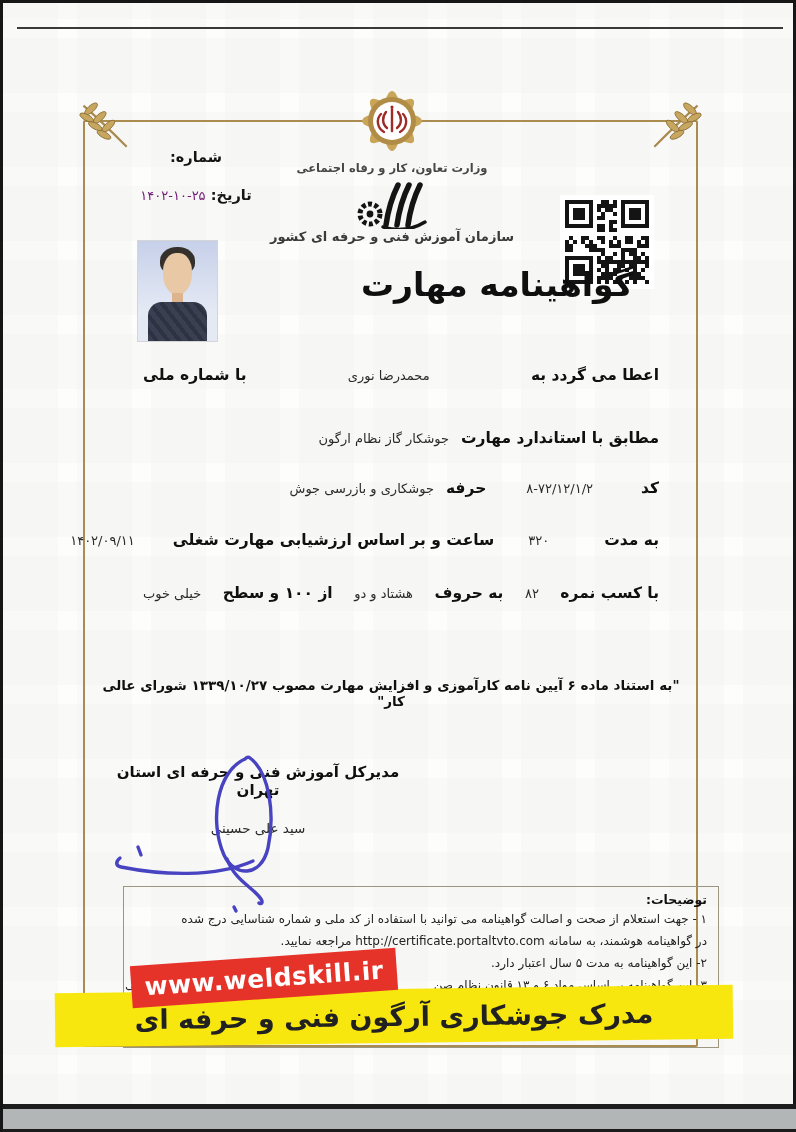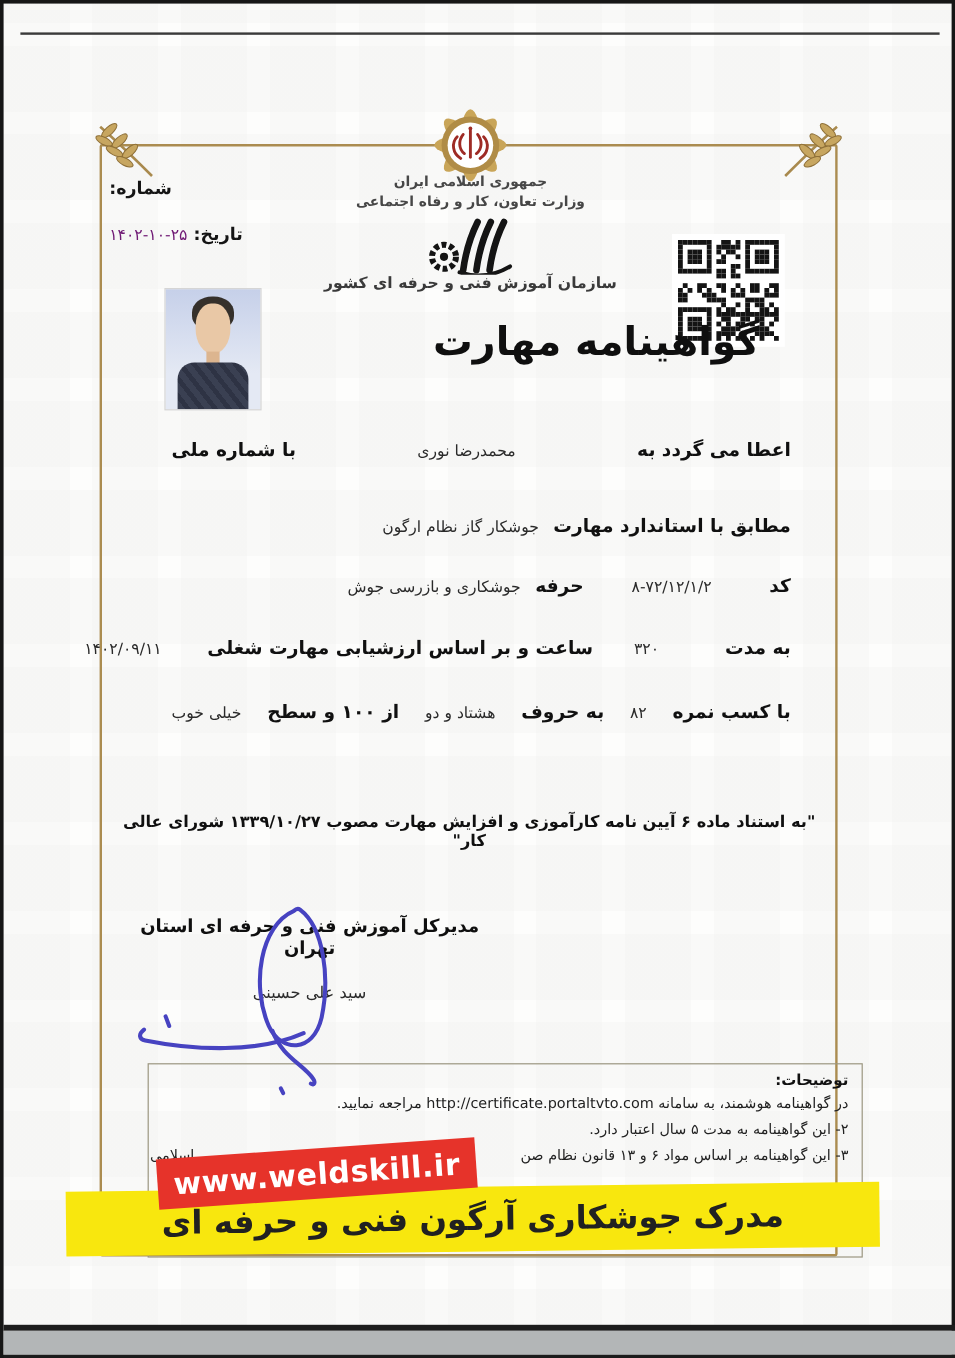--- a/index.html
+++ b/index.html
@@ -35,21 +35,21 @@
 
   
   .hdr-line { left:239px; width:300px; text-align:center; color:#474747;
               font-weight:bold; font-size:11.5px; }
   #hdr-country  { top:141px; }
   #hdr-ministry { top:158px; }
   #tvto-logo { left:350px; top:176px; width:78px; height:50px; }
   #hdr-org { top:226px; font-size:13px; color:#3a3a3a; }
 
   
-  #meta { left:88px; top:144px; width:210px; text-align:left; }
+  #meta { left:88px; top:144px; width:210px; text-align:center; }
   #meta .lbl { font-weight:bold; font-size:14.5px; color:#141414; }
   #meta-number { margin-bottom:19px; }
   #meta-date .val { font-size:13px; color:#701a75; }
 
   
   #photo { left:135px; top:238px; width:79px; height:100px;
            background:linear-gradient(#c6d0e9, #e4e9f4 70%);
            outline:1px solid #d5d5d5; overflow:hidden; }
   #photo .hair { position:absolute; left:22px; top:6px; width:35px; height:28px;
            background:#35302b; border-radius:48% 48% 42% 42%; }
@@ -157,21 +157,20 @@
     <g stroke="#9e2b25" stroke-width="2.4" fill="none" stroke-linecap="round">
       <path d="M38,22 L38,44"></path>
       <circle cx="38" cy="20" r="1.6" fill="#9e2b25" stroke="none"></circle>
       <path d="M32,25 C28,30 28,37 33,41"></path>
       <path d="M44,25 C48,30 48,37 43,41"></path>
       <path d="M27,27 C22,32 23,41 30,45"></path>
       <path d="M49,27 C54,32 53,41 46,45"></path>
     </g>
   </svg>
 
-  <div id="hdr-country" class="abs hdr-line rtl">جمهوری اسلامی ایران</div>
   <div id="hdr-ministry" class="abs hdr-line rtl">وزارت تعاون، کار و رفاه اجتماعی</div>
 
   <svg id="tvto-logo" class="abs" viewBox="0 0 78 50">
     <circle cx="17" cy="35" r="10" fill="none" stroke="#141414" stroke-width="5" stroke-dasharray="4 2.4"></circle>
     <circle cx="17" cy="35" r="3.4" fill="#141414"></circle>
     <g stroke="#141414" stroke-width="5.5" fill="none" stroke-linecap="round">
       <path d="M33,46 Q36,24 45,6"></path>
       <path d="M44,46 Q47,24 56,6"></path>
       <path d="M55,46 Q58,24 67,6"></path>
     </g>
@@ -689,20 +688,21 @@
       <path d="M142,10 C114,22 106,72 121,106 C131,128 158,129 165,99 C172,66 167,24 147,9 C145,7.5 143.5,8.5 142,10"></path>
       <path d="M124,110 C132,132 150,138 158,150 C160,153 159,156 156,154"></path>
       <path d="M150,112 C112,129 58,126 18,118 C13,117 12,113 17,109"></path>
       <path d="M35,98 L38,106"></path>
       <path d="M131,158 L133,162"></path>
     </g>
   </svg>
 
   <div id="notes" class="abs">
     <div class="ttl">توضیحات:</div>
+    <div class="nline">۱ - جهت استعلام از صحت و اصالت گواهینامه می توانید با استفاده از کد ملی و شماره شناسایی درج شده</div>
     <div class="nline">
       <span>در گواهینامه هوشمند، به سامانه</span>
       <span class="url">http://certificate.portaltvto.com</span>
       <span>مراجعه نمایید.</span>
     </div>
     <div class="nline">۲- این گواهینامه به مدت ۵ سال اعتبار دارد.</div>
     <div class="nline split">
       <span>۳- این گواهینامه بر اساس مواد ۶ و ۱۳ قانون نظام صن</span>
       <span>اسلامی</span>
     </div>

